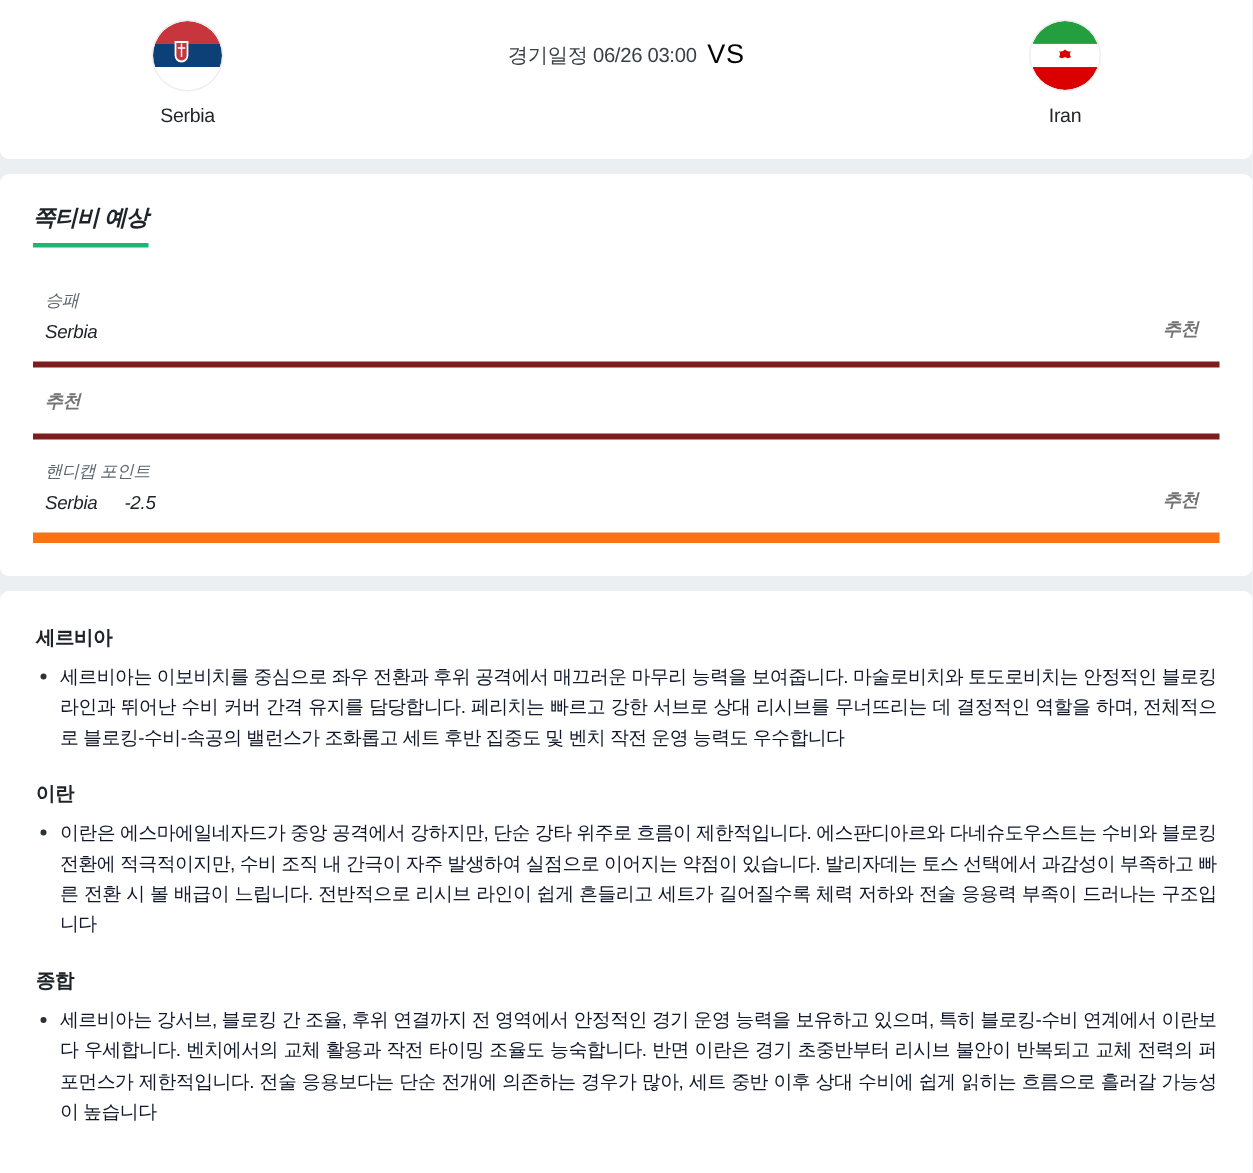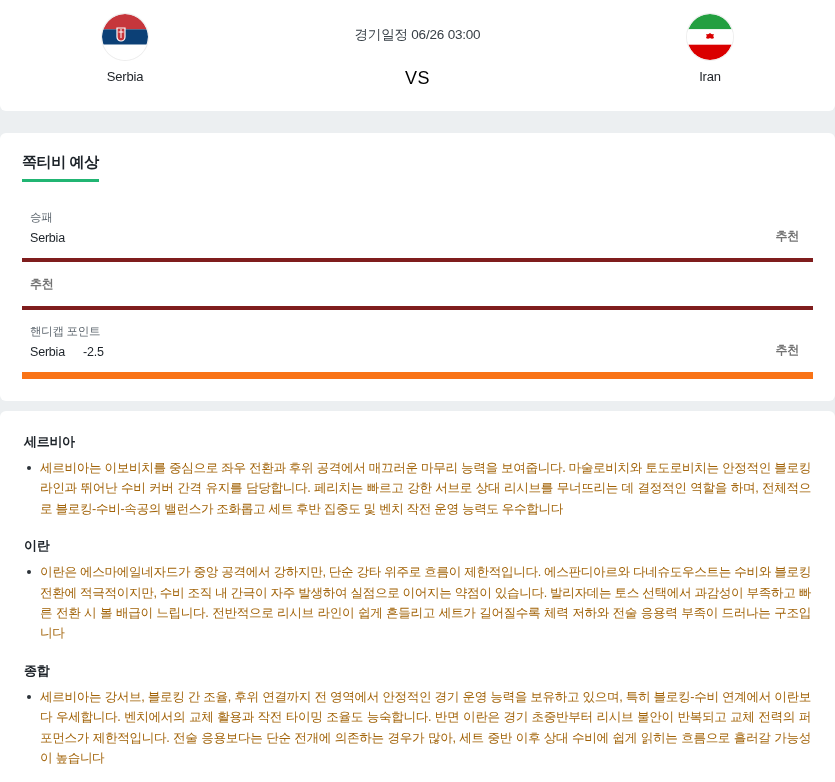--- a/index.html
+++ b/index.html
@@ -42,44 +42,45 @@
   }
   .flag svg { display: block; }
   .team-name {
     font-size: 13px;
     color: #22262b;
     letter-spacing: -0.2px;
   }
   .match-center {
     flex: 1;
     display: flex;
-    flex-direction: column;
+    flex-direction: row;
     align-items: center;
     justify-content: center;
-    gap: 24px;
+    gap: 7px;
     padding-top: 12px;
   }
   .match-date {
     font-size: 13.5px;
     color: #3c4category;
     color: #384047;
     letter-spacing: -0.2px;
   }
   .vs-text {
     font-size: 18px;
     color: #000000;
     letter-spacing: 0.5px;
   }
 
   
   .pred-card {
     background: #ffffff;
-    margin-top: 22px;
+    margin-top: 10px;
     border-radius: 6px;
     padding: 20px 22px 22px 22px;
+    font-style: italic;
   }
   .section-title-wrap {
     display: inline-block;
     padding-bottom: 7px;
     border-bottom: 3px solid #21b573;
   }
   .section-title {
     font-size: 15px;
     font-weight: bold;
     color: #1d2329;
@@ -128,21 +129,21 @@
     font-weight: bold;
     color: #1d2329;
     margin-bottom: 7px;
     letter-spacing: -0.3px;
   }
   .analysis-body {
     position: relative;
     padding-left: 16px;
     font-size: 12.6px;
     line-height: 1.62;
-    color: #a16207;
+    color: #0f172a;
     letter-spacing: -0.35px;
     text-align: justify;
   }
   .analysis-body::before {
     content: "";
     position: absolute;
     left: 3px;
     top: 8px;
     width: 4px;
     height: 4px;

